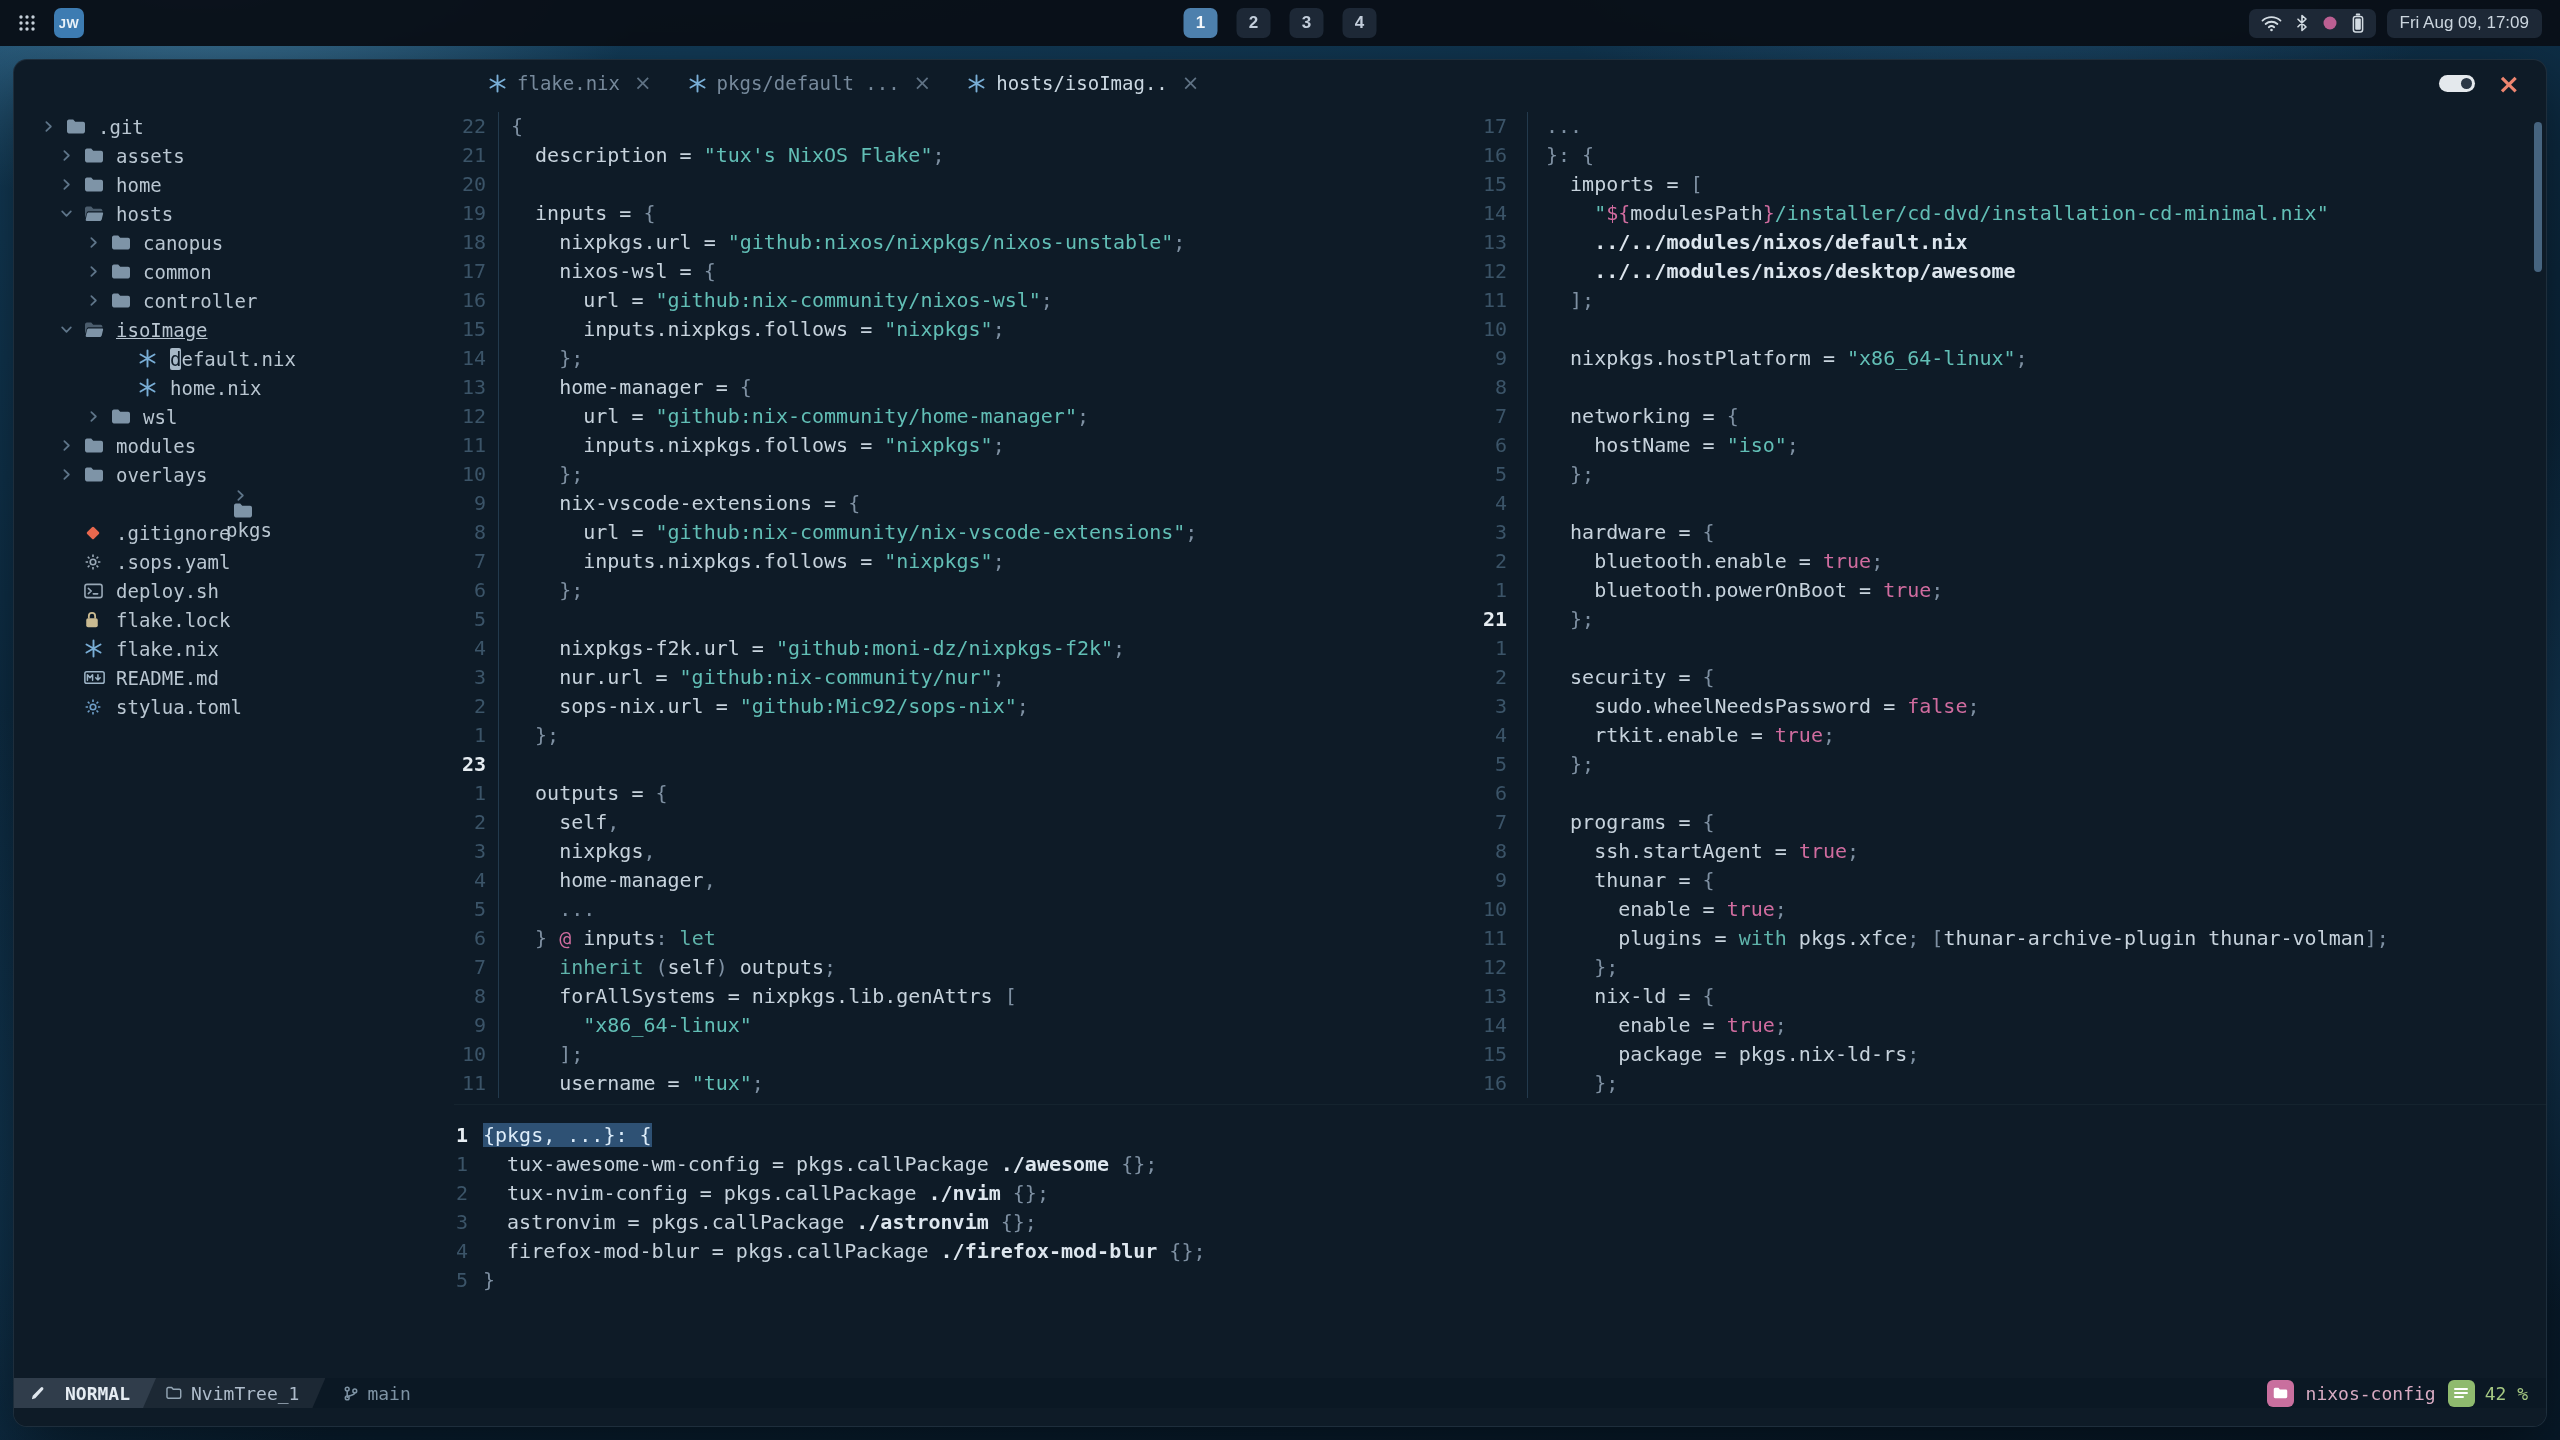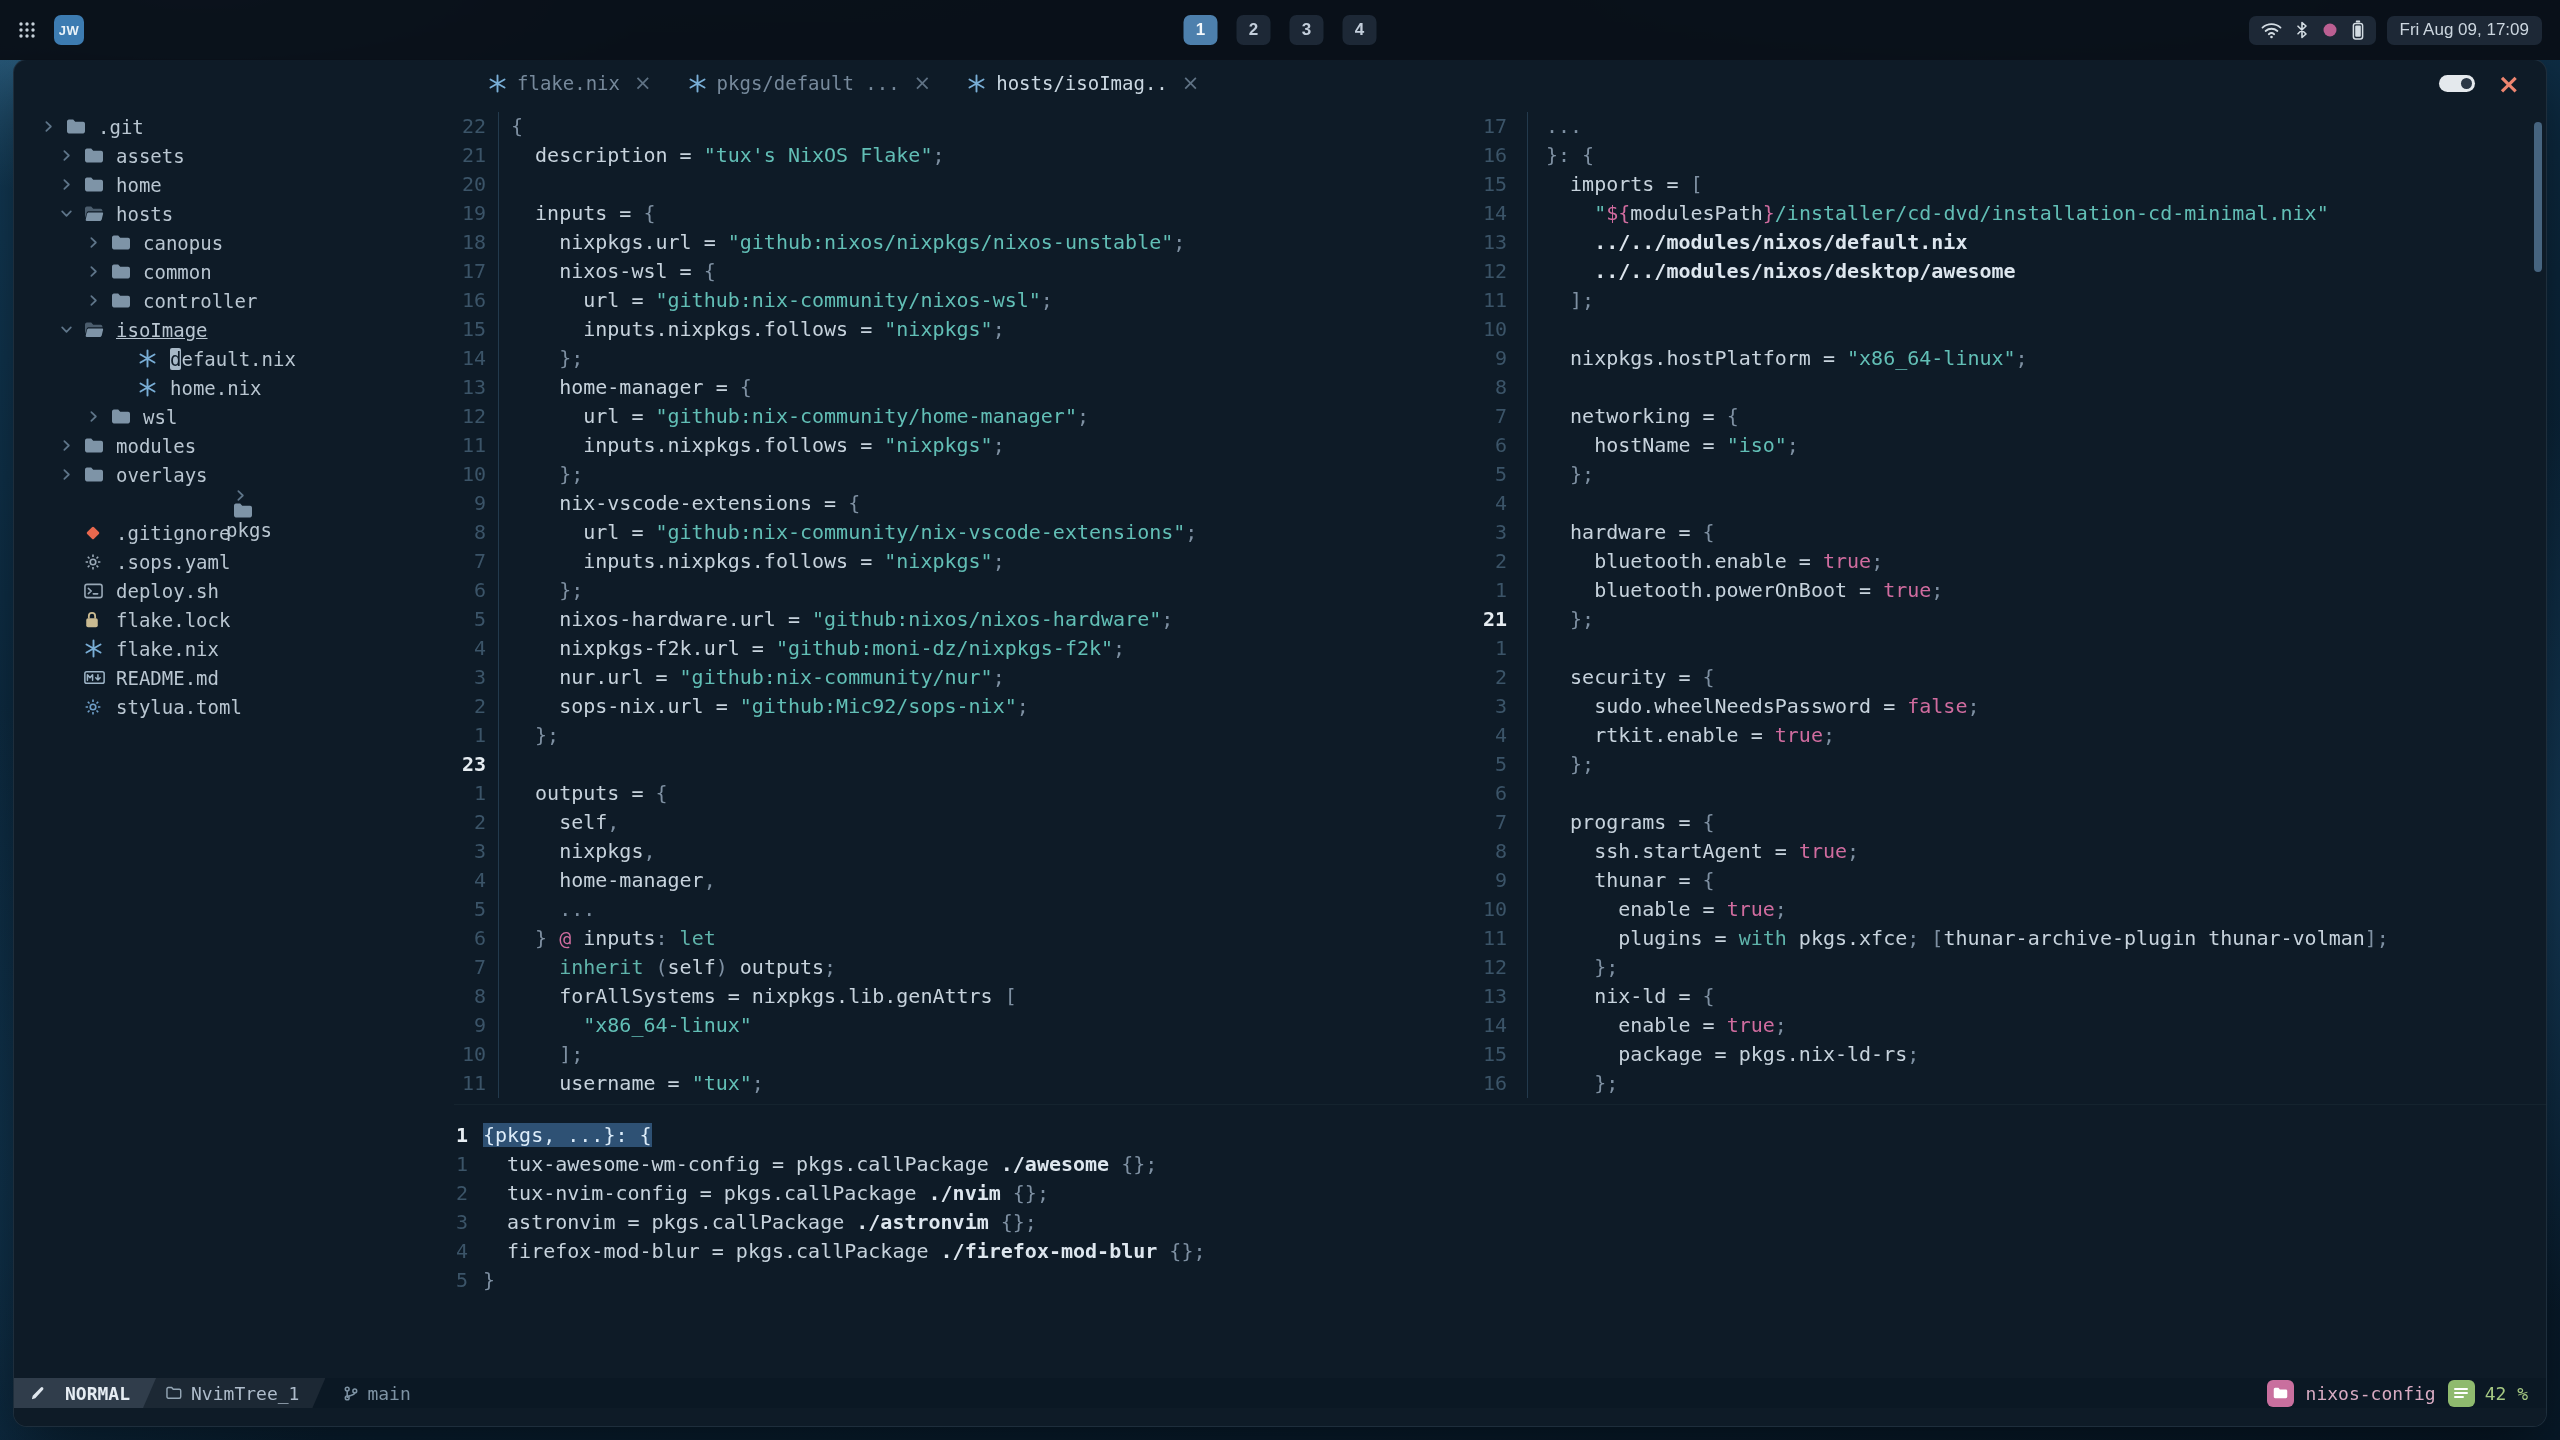--- a/index.html
+++ b/index.html
@@ -9,21 +9,21 @@
     background:
       radial-gradient(700px 420px at 8% -4%, rgba(120,190,230,.50), transparent 65%),
       radial-gradient(900px 520px at 78% -10%, rgba(70,140,190,.45), transparent 60%),
       radial-gradient(1100px 700px at 105% 60%, rgba(35,95,140,.50), transparent 65%),
       radial-gradient(1200px 800px at -10% 80%, rgba(30,90,130,.45), transparent 60%),
       linear-gradient(165deg,#14405e 0%,#0c283e 45%,#081a2a 100%);
   }
   .desktop{position:relative;width:100%;height:100%}
 
   
-  .topbar{position:absolute;top:0;left:0;right:0;height:60px;background:rgba(9,16,24,.97);
+  .topbar{position:absolute;top:0;left:0;right:0;height:46px;background:rgba(9,16,24,.97);
     display:flex;align-items:center;padding:0 18px;font-family:"Liberation Sans",sans-serif;z-index:5}
   .tb-left{display:flex;align-items:center;gap:18px}
   .tb-btn{display:flex;align-items:center;color:#c6d0d9}
   .logo{width:30px;height:30px;border-radius:7px;background:#3d7cb2;color:#eaf2f8;display:flex;
     align-items:center;justify-content:center;font-weight:700;font-size:13px;letter-spacing:.5px}
   .tb-center{position:absolute;left:50%;transform:translateX(-50%);display:flex;gap:19px}
   .wsbox{min-width:34px;height:30px;border-radius:7px;background:#1d2836;color:#c3cedb;display:flex;
     align-items:center;justify-content:center;font-size:17px;font-weight:600;padding:0 8px}
   .wsbox.active{background:#4d80ad;color:#f4f8fb}
   .tb-right{margin-left:auto;display:flex;align-items:center;gap:11px}
@@ -312,21 +312,21 @@
               <div class="cl"><span class="ln">15</span><span class="grule"></span><span class="code"><span class="tk-t">      inputs.nixpkgs.follows = </span><span class="tk-s">"nixpkgs"</span><span class="tk-p">;</span></span></div>
               <div class="cl"><span class="ln">14</span><span class="grule"></span><span class="code"><span class="tk-p">    };</span></span></div>
               <div class="cl"><span class="ln">13</span><span class="grule"></span><span class="code"><span class="tk-t">    home-manager = </span><span class="tk-p">{</span></span></div>
               <div class="cl"><span class="ln">12</span><span class="grule"></span><span class="code"><span class="tk-t">      url = </span><span class="tk-s">"github:nix-community/home-manager"</span><span class="tk-p">;</span></span></div>
               <div class="cl"><span class="ln">11</span><span class="grule"></span><span class="code"><span class="tk-t">      inputs.nixpkgs.follows = </span><span class="tk-s">"nixpkgs"</span><span class="tk-p">;</span></span></div>
               <div class="cl"><span class="ln">10</span><span class="grule"></span><span class="code"><span class="tk-p">    };</span></span></div>
               <div class="cl"><span class="ln">9</span><span class="grule"></span><span class="code"><span class="tk-t">    nix-vscode-extensions = </span><span class="tk-p">{</span></span></div>
               <div class="cl"><span class="ln">8</span><span class="grule"></span><span class="code"><span class="tk-t">      url = </span><span class="tk-s">"github:nix-community/nix-vscode-extensions"</span><span class="tk-p">;</span></span></div>
               <div class="cl"><span class="ln">7</span><span class="grule"></span><span class="code"><span class="tk-t">      inputs.nixpkgs.follows = </span><span class="tk-s">"nixpkgs"</span><span class="tk-p">;</span></span></div>
               <div class="cl"><span class="ln">6</span><span class="grule"></span><span class="code"><span class="tk-p">    };</span></span></div>
-              <div class="cl"><span class="ln">5</span><span class="grule"></span><span class="code"><span class="tk-t">    nixos-hardware.url = </span><span class="tk-s">"github:nixos/nixos-hardware"</span><span class="tk-p">;</span></span></div>
+              <div class="cl"><span class="ln">5</span><span class="grule"></span></div>
               <div class="cl"><span class="ln">4</span><span class="grule"></span><span class="code"><span class="tk-t">    nixpkgs-f2k.url = </span><span class="tk-s">"github:moni-dz/nixpkgs-f2k"</span><span class="tk-p">;</span></span></div>
               <div class="cl"><span class="ln">3</span><span class="grule"></span><span class="code"><span class="tk-t">    nur.url = </span><span class="tk-s">"github:nix-community/nur"</span><span class="tk-p">;</span></span></div>
               <div class="cl"><span class="ln">2</span><span class="grule"></span><span class="code"><span class="tk-t">    sops-nix.url = </span><span class="tk-s">"github:Mic92/sops-nix"</span><span class="tk-p">;</span></span></div>
               <div class="cl"><span class="ln">1</span><span class="grule"></span><span class="code"><span class="tk-p">  };</span></span></div>
               <div class="cl"><span class="ln cur">23</span><span class="grule"></span><span class="code"></span></div>
               <div class="cl"><span class="ln">1</span><span class="grule"></span><span class="code"><span class="tk-t">  outputs = </span><span class="tk-p">{</span></span></div>
               <div class="cl"><span class="ln">2</span><span class="grule"></span><span class="code"><span class="tk-t">    self</span><span class="tk-p">,</span></span></div>
               <div class="cl"><span class="ln">3</span><span class="grule"></span><span class="code"><span class="tk-t">    nixpkgs</span><span class="tk-p">,</span></span></div>
               <div class="cl"><span class="ln">4</span><span class="grule"></span><span class="code"><span class="tk-t">    home-manager</span><span class="tk-p">,</span></span></div>
               <div class="cl"><span class="ln">5</span><span class="grule"></span><span class="code"><span class="tk-p">    ...</span></span></div>

